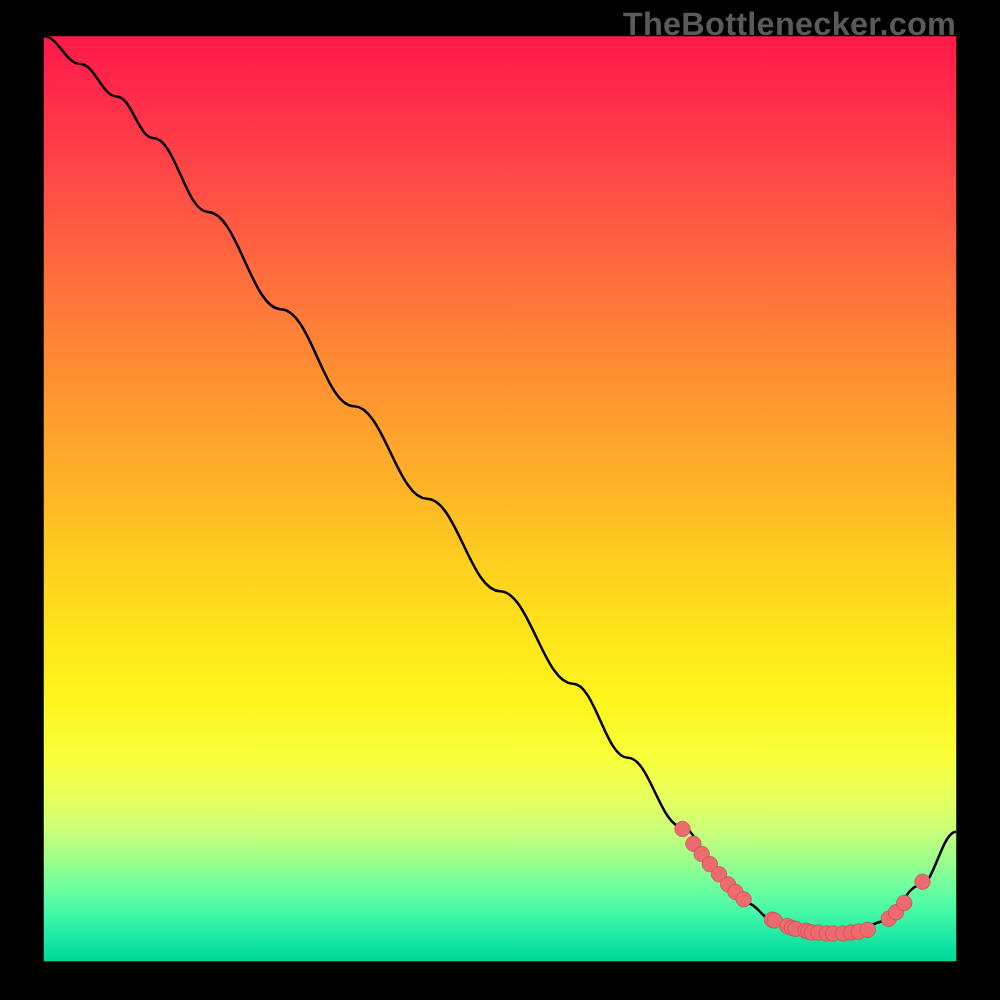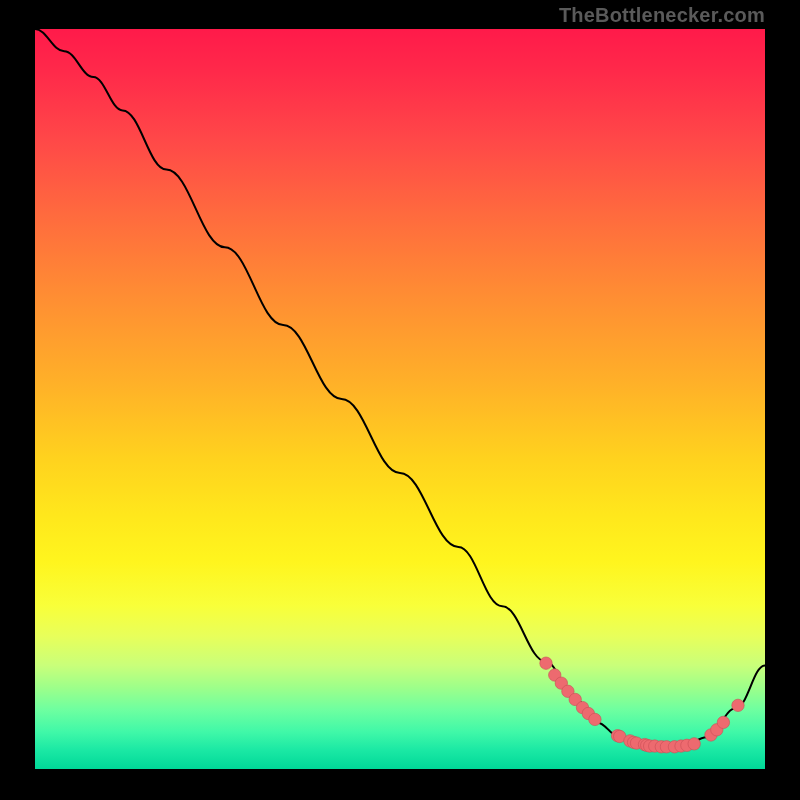--- a/index.html
+++ b/index.html
@@ -51,21 +51,21 @@
     position: absolute;
     left: 0;
     top: 0;
   }
 </style>
 </head>
 <body>
 
 <div class="frame">
   <div class="plot" style="left: 35px; top: 29px; width: 730px; height: 740px;"></div>
-  <div class="watermark" style="right: 35px; top: 4px; font-size: 20px;">TheBottlenecker.com</div>
+  <div class="watermark" style="right: 35px; top: 4px; font-size: 26px;">TheBottlenecker.com</div>
   <svg class="overlay" width="800" height="800">
     <path fill="none" stroke-width="2" d="M 35.00 29.00 C 46.68 29.00, 52.52 51.20, 64.20 51.20 C 75.88 51.20, 81.72 77.10, 93.40 77.10 C 105.08 77.10, 110.92 110.40, 122.60 110.40 C 140.12 110.40, 148.88 169.60, 166.40 169.60 C 189.76 169.60, 201.44 247.30, 224.80 247.30 C 248.16 247.30, 259.84 325.00, 283.20 325.00 C 306.56 325.00, 318.24 399.00, 341.60 399.00 C 364.96 399.00, 376.64 473.00, 400.00 473.00 C 423.36 473.00, 435.04 547.00, 458.40 547.00 C 475.92 547.00, 484.68 606.20, 502.20 606.20 C 519.72 606.20, 528.48 661.70, 546.00 661.70 C 557.68 661.70, 563.52 698.70, 575.20 698.70 C 583.96 698.70, 588.34 722.38, 597.10 722.38 C 605.86 722.38, 610.24 736.44, 619.00 736.44 C 627.76 736.44, 632.14 743.84, 640.90 743.84 C 649.66 743.84, 654.04 746.80, 662.80 746.80 C 671.56 746.80, 675.94 745.32, 684.70 745.32 C 693.46 745.32, 697.84 737.18, 706.60 737.18 C 718.28 737.18, 724.12 708.32, 735.80 708.32 C 747.48 708.32, 753.32 665.40, 765.00 665.40" stroke="#000000"></path>
     <g>
         <circle cx="546.00" cy="663.18" r="6.2" fill="#ed6a6f" stroke="#c94f55" stroke-width="0.6"></circle>
         <circle cx="554.76" cy="675.02" r="6.2" fill="#ed6a6f" stroke="#c94f55" stroke-width="0.6"></circle>
         <circle cx="561.33" cy="683.16" r="6.2" fill="#ed6a6f" stroke="#c94f55" stroke-width="0.6"></circle>
         <circle cx="567.90" cy="691.30" r="6.2" fill="#ed6a6f" stroke="#c94f55" stroke-width="0.6"></circle>
         <circle cx="575.20" cy="699.44" r="6.2" fill="#ed6a6f" stroke="#c94f55" stroke-width="0.6"></circle>
         <circle cx="582.50" cy="707.58" r="6.2" fill="#ed6a6f" stroke="#c94f55" stroke-width="0.6"></circle>
         <circle cx="588.34" cy="713.50" r="6.2" fill="#ed6a6f" stroke="#c94f55" stroke-width="0.6"></circle>

